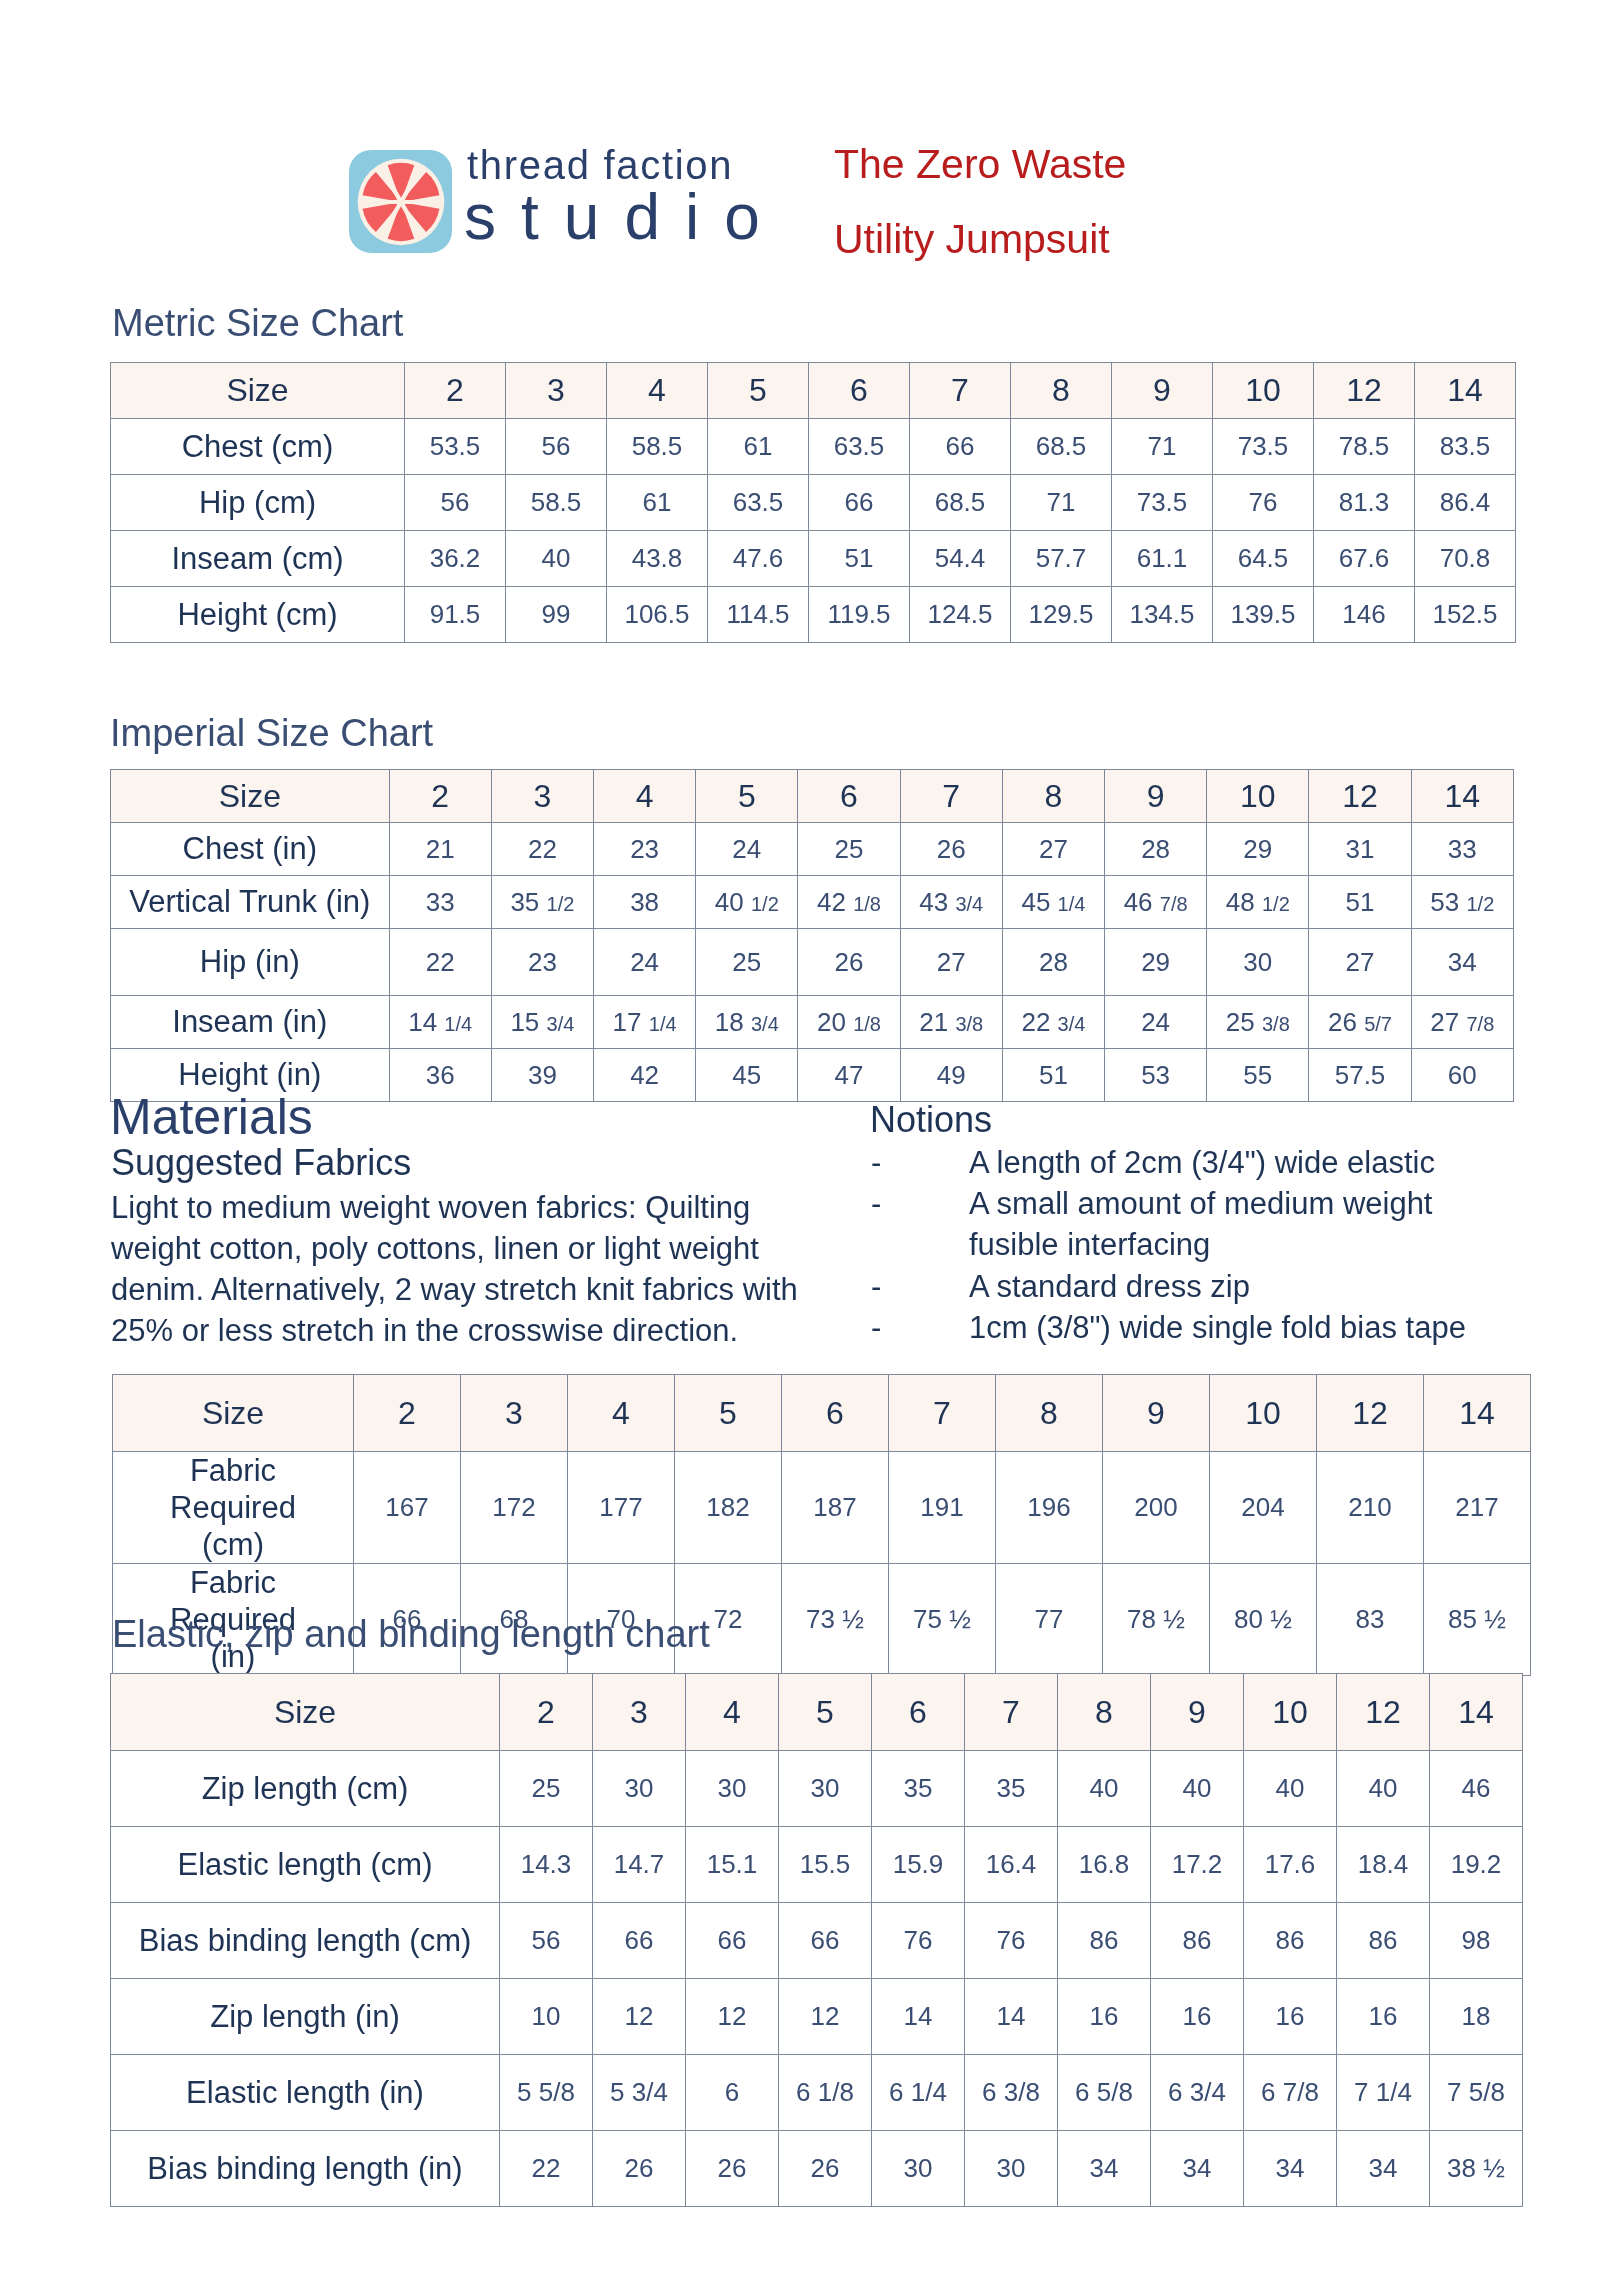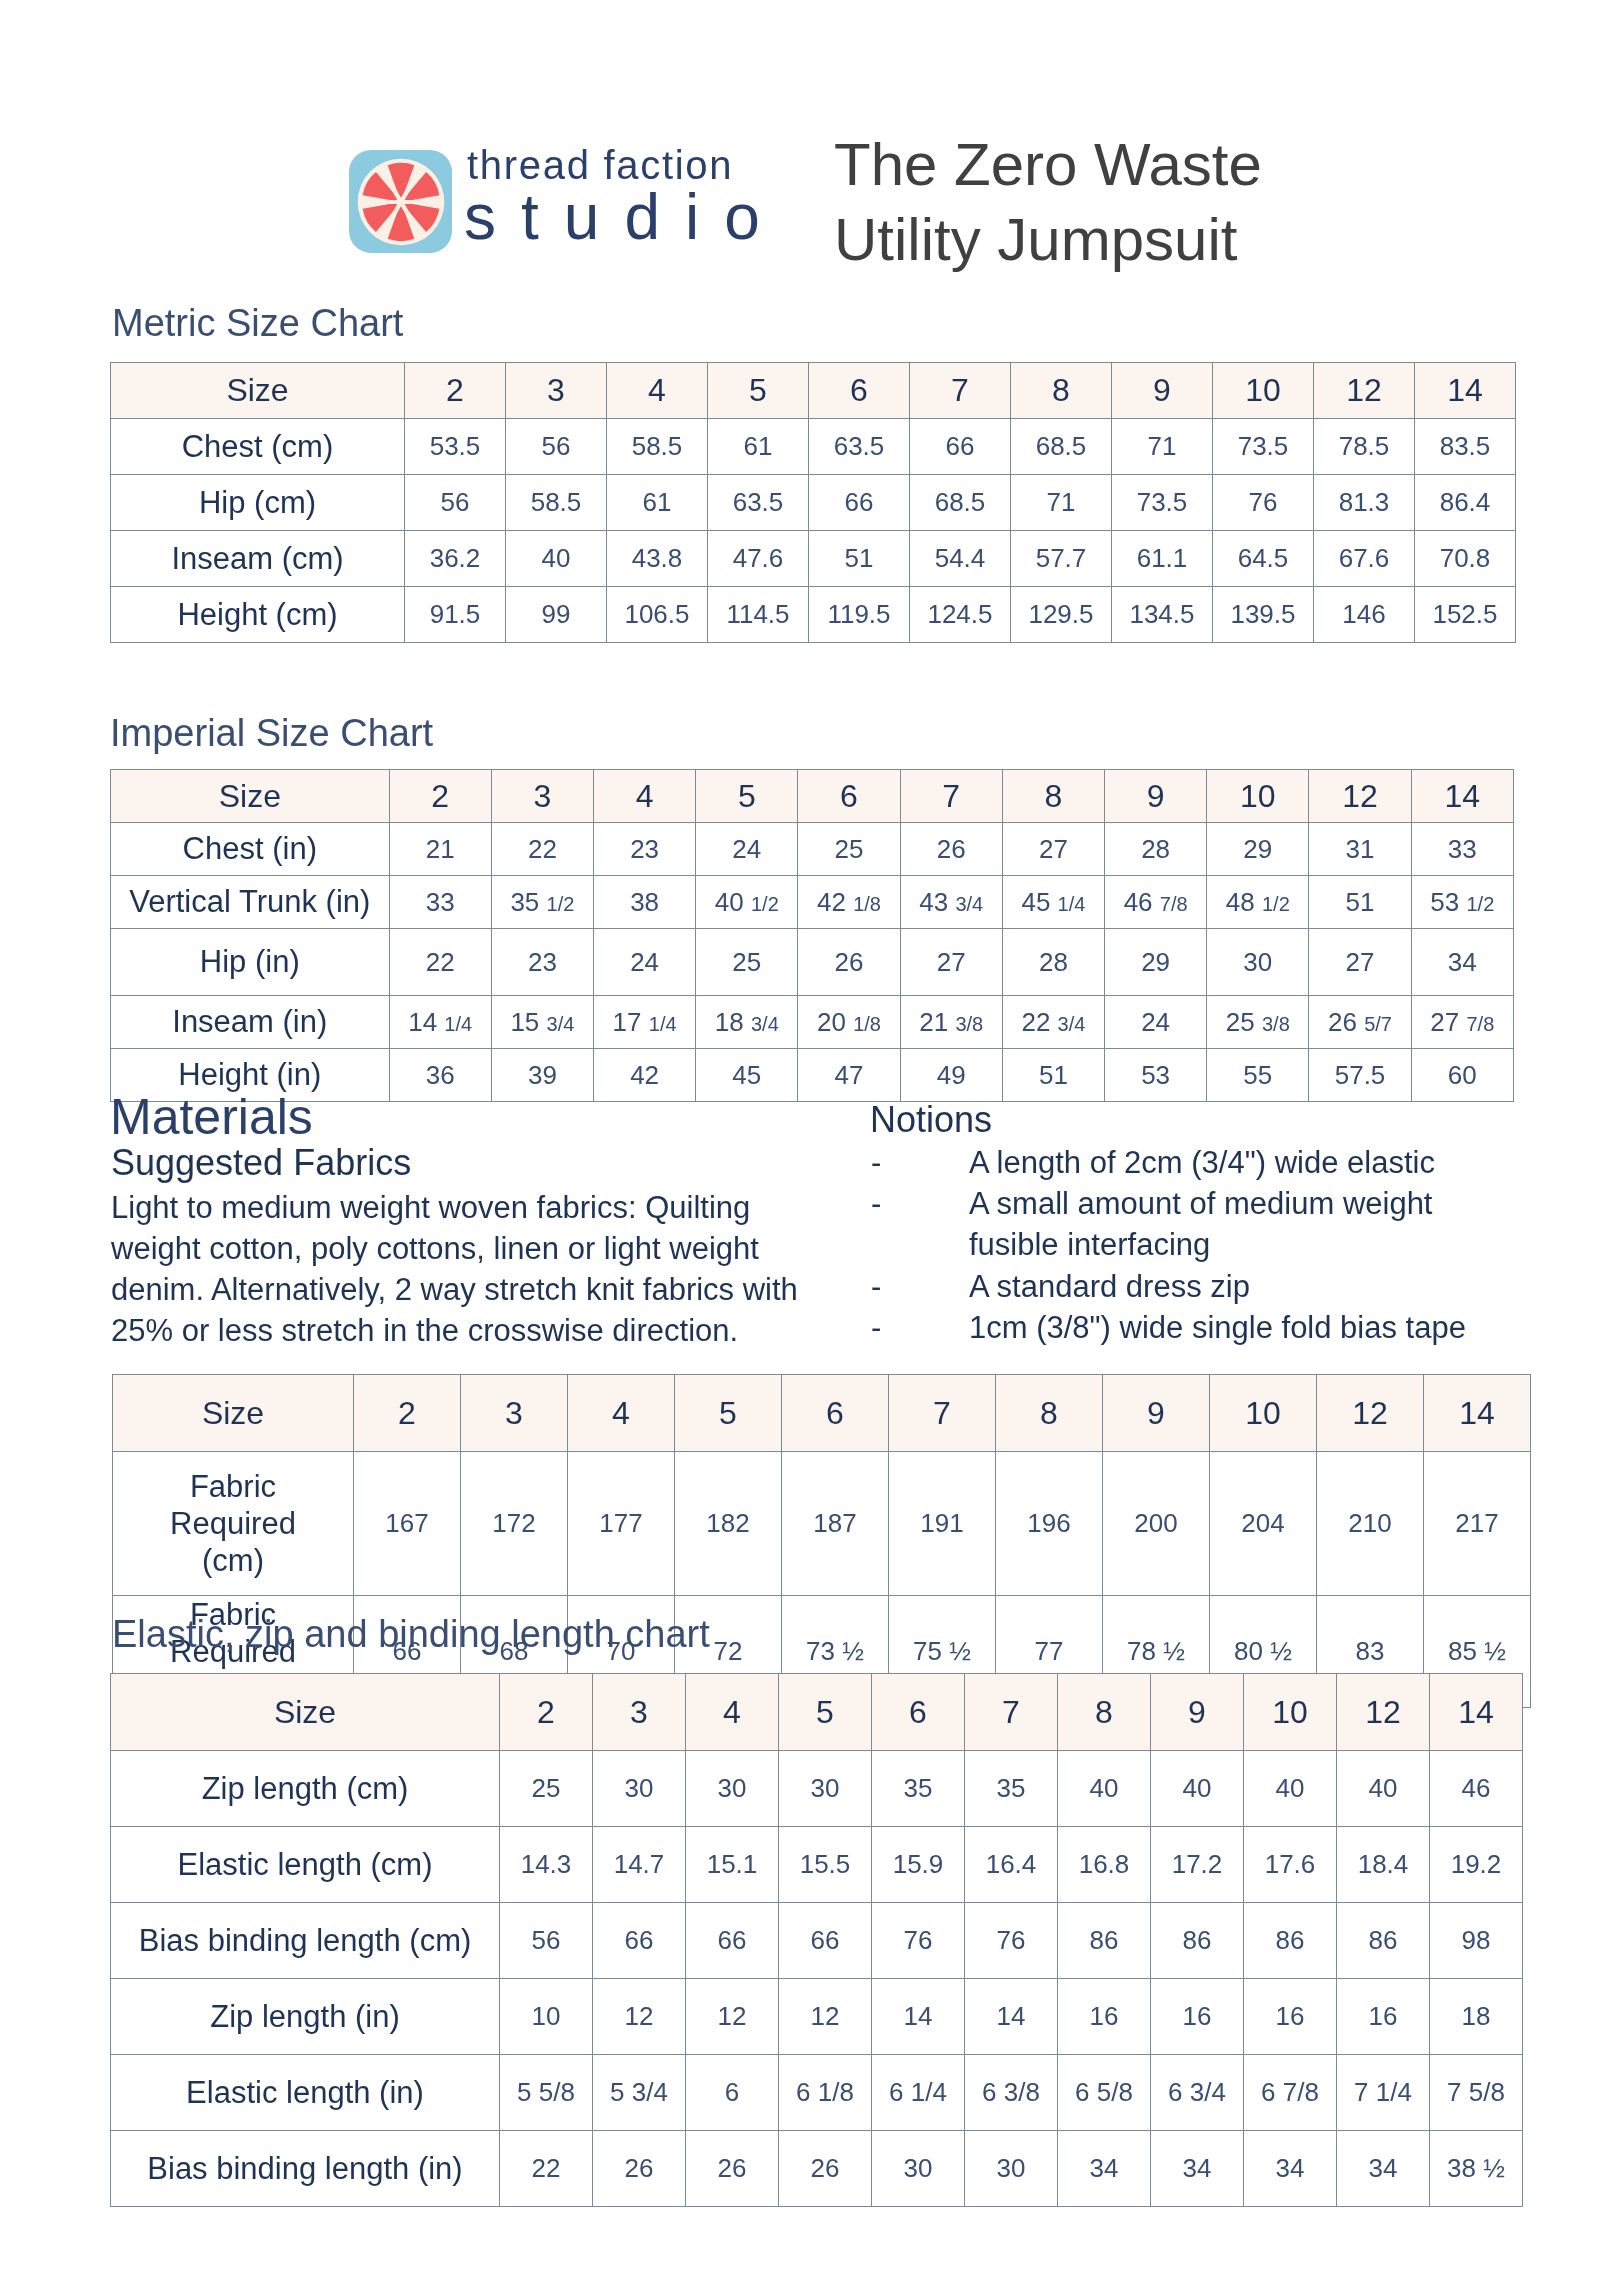--- a/index.html
+++ b/index.html
@@ -4,21 +4,21 @@
 <style>
   html, body { margin:0; padding:0; background:#ffffff; }
   body { width:1623px; height:2295px; position:relative; overflow:hidden;
          font-family:"Liberation Sans", "DejaVu Sans", sans-serif; color:#1f3355; }
   .abs { position:absolute; }
   
   .logo-box { left:349px; top:150px; width:103px; height:103px; border-radius:22px; background:#8ccbdf; }
   .logo-box svg { position:absolute; left:6.7px; top:6.7px; }
   .brand-top { left:467px; top:143px; font-size:40px; font-weight:300; letter-spacing:1.7px; color:#2a3f6a; white-space:nowrap; }
   .brand-bottom { left:464px; top:185px; font-size:64px; font-weight:300; letter-spacing:25px; color:#2a3f6a; line-height:1; white-space:nowrap; }
-  .doc-title { left:834px; top:127px; font-size:60px; font-weight:300; color:#404040; line-height:75px; white-space:nowrap; }
+  .doc-title { left:834px; top:127px; font-size:41px; font-weight:300; color:#b91c1c; line-height:75px; white-space:nowrap; }
   .section-title { font-size:38px; font-weight:300; color:#3a4d72; white-space:nowrap; }
   
   table.grid { position:absolute; border-collapse:collapse; table-layout:fixed; }
   table.grid td, table.grid th { border:1.7px solid #7d8899; text-align:center; vertical-align:middle;
        padding:0; color:#2a3b5c; font-weight:normal; }
   table.grid thead th { background:#fcf4ef; font-size:32px; color:#1f3355; }
   table.grid td.label { font-size:31px; color:#1f3355; }
   table.grid td.val { font-size:26px; color:#3a4d72; }
   .frac { font-size:20px; }
   
@@ -305,21 +305,21 @@
         <th>7</th>
         <th>8</th>
         <th>9</th>
         <th>10</th>
         <th>12</th>
         <th>14</th>
       </tr>
     </thead>
     <tbody>
       <tr style="height: 76px;">
-        <td class="label" style="line-height: 37px; padding: 16px 33px;">Fabric Required (cm)</td>
+        <td class="label" style="line-height: 37px; padding: 0px 33px;">Fabric Required (cm)</td>
         <td class="val">167</td>
         <td class="val">172</td>
         <td class="val">177</td>
         <td class="val">182</td>
         <td class="val">187</td>
         <td class="val">191</td>
         <td class="val">196</td>
         <td class="val">200</td>
         <td class="val">204</td>
         <td class="val">210</td>

